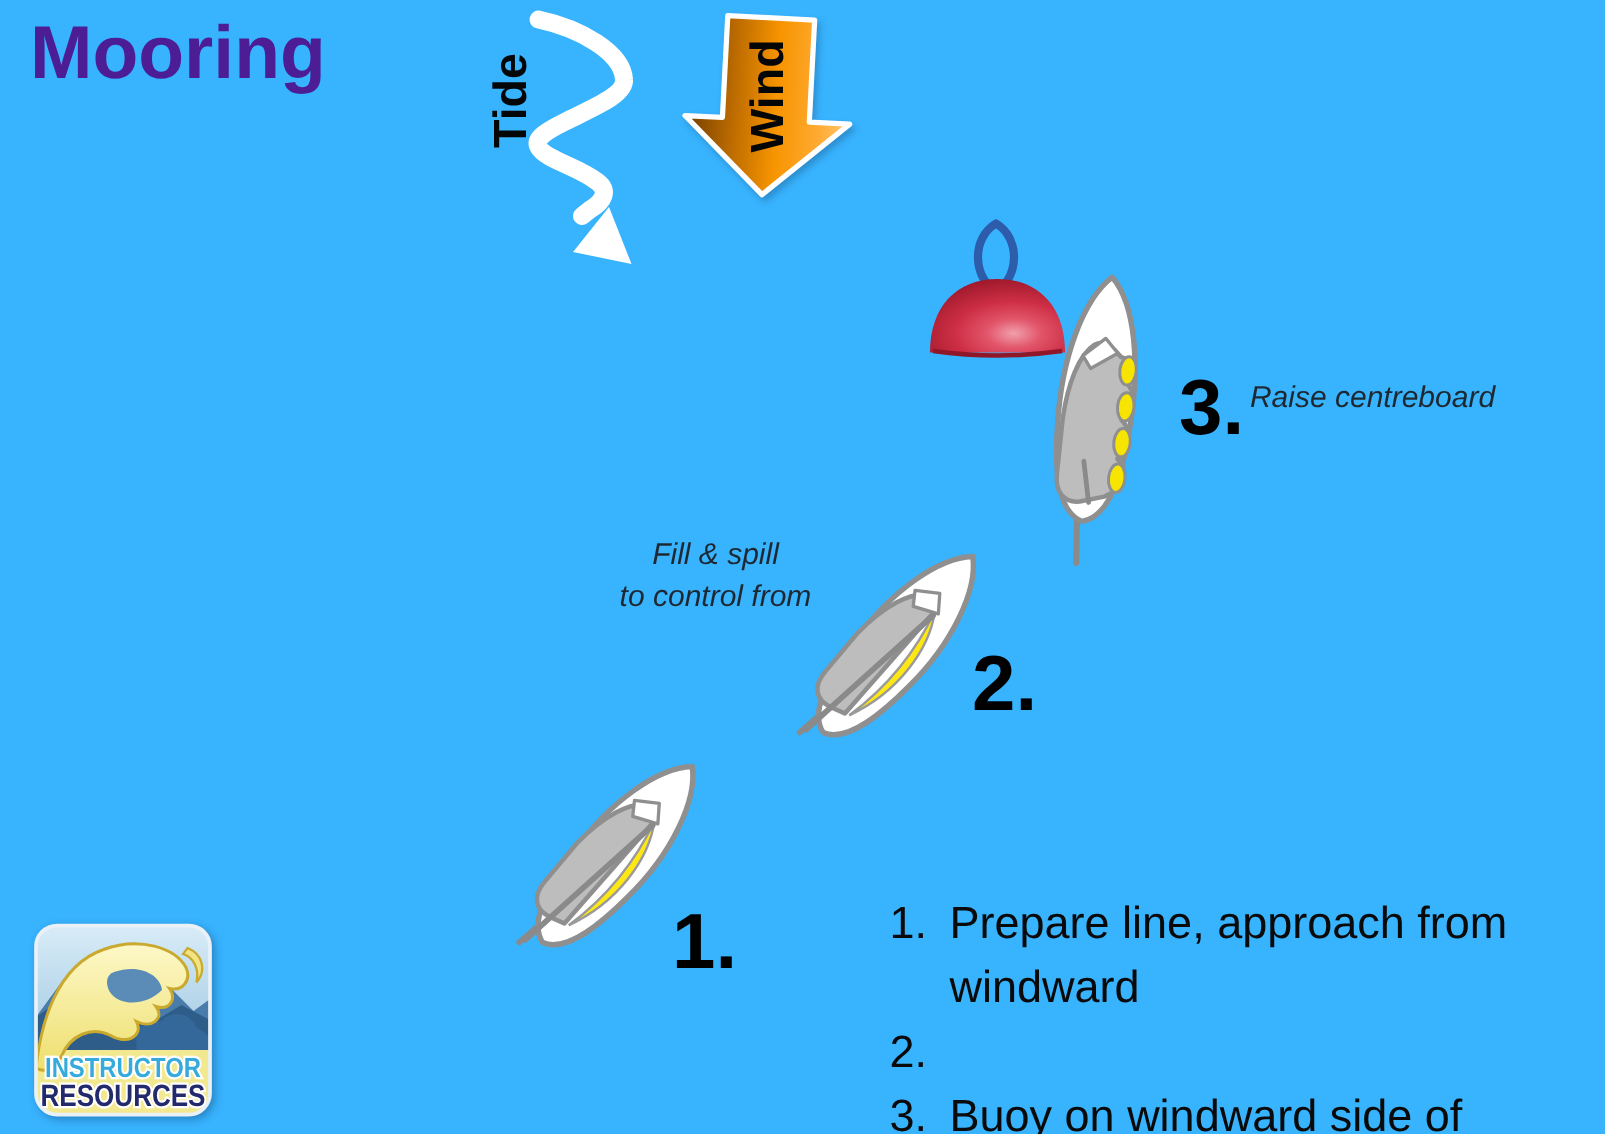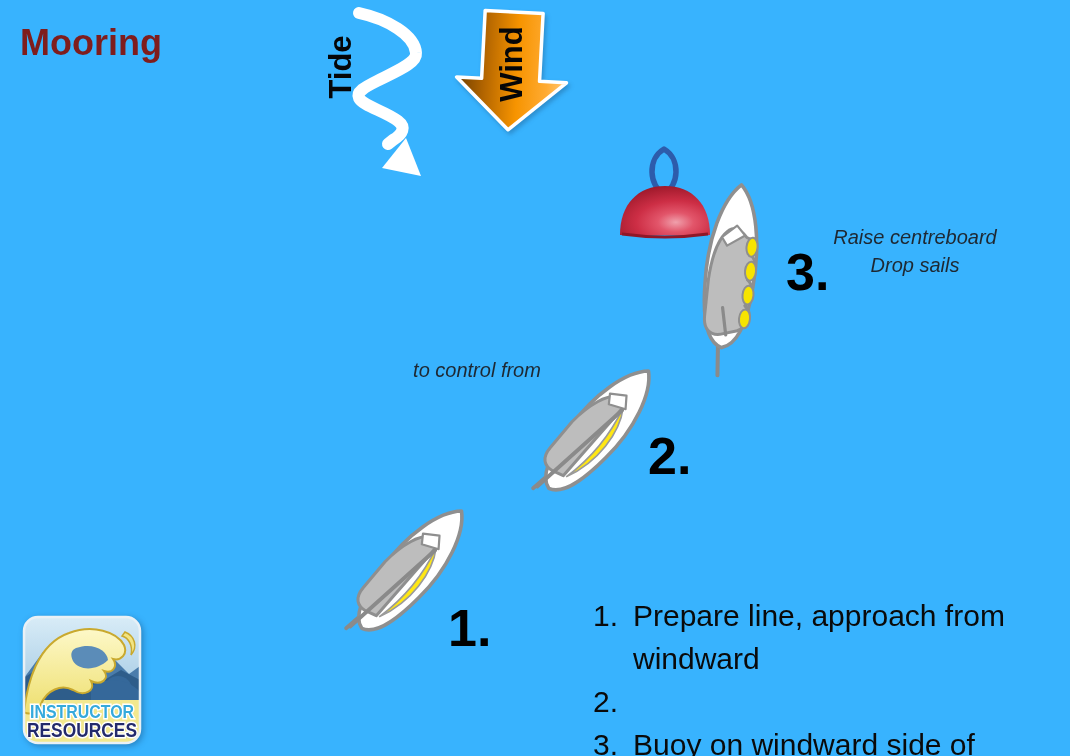--- a/index.html
+++ b/index.html
@@ -2,40 +2,40 @@
 <html><head>
 <meta charset="utf-8">
 <style>
   html,body { margin:0; padding:0; background:#222; }
   .stage {
     position:relative; width:1070px; height:756px;
     background:#38b3fe; overflow:hidden;
     font-family:"Liberation Sans", sans-serif;
   }
   .title {
-    position:absolute; left:20px; top:22px;
-    font-size:36px; font-weight:900; color:#7f1d1d; letter-spacing:0;
+    position:absolute; left:20px; top:6px;
+    font-size:50px; font-weight:900; color:#4c1d95; letter-spacing:0;
   }
   .vlabel { position:absolute; display:flex; align-items:center; justify-content:center; }
   .vlabel span {
     transform:rotate(-90deg); white-space:nowrap;
     font-size:31px; font-weight:900; color:#050608;
   }
   .tide-label { left:306px; top:22px; width:70px; height:90px; }
   .wind-label { left:481px; top:18px; width:62px; height:92px; z-index:5; }
   .abs { position:absolute; }
   .num { position:absolute; font-size:52px; font-weight:900; color:#000; line-height:1; }
   .num-1 { left:448px; top:602px; }
   .num-2 { left:648px; top:430px; }
   .num-3 { left:786px; top:246px; }
   .note {
     position:absolute; text-align:center; font-style:italic;
     font-size:20px; line-height:27.5px; color:#1e2832; font-weight:500;
   }
-  .note-mooring  { left:818px; top:224px; width:194px; }
+  .note-mooring  { left:818px; top:252px; width:194px; }
   .note-approach { left:392px; top:357px; width:170px; }
   .steps {
     position:absolute; left:593px; top:594px; width:450px;
     font-size:30px; line-height:43px; color:#0a0a0a;
   }
   .steps .row { display:flex; }
   .steps .n { flex:0 0 40px; }
   .steps .t { max-width:400px; }
   .wind-arrow-svg { filter:drop-shadow(2px 3px 2px rgba(20,60,100,.30)); }
   .logo-svg { filter:drop-shadow(2px 2px 3px rgba(10,40,80,.35)); }
@@ -126,23 +126,23 @@
       <line x1="90" y1="55" x2="74" y2="168" stroke="#8a8a8a" stroke-width="3.8" stroke-linecap="round"></line>
     </g>
   </svg>
 
   <div class="num num-1">1.</div>
   <div class="num num-2">2.</div>
   <div class="num num-3">3.</div>
 
   <div class="note note-mooring">
     <div>Raise centreboard</div>
-    <div>Drop sails</div>
   </div>
   <div class="note note-approach">
+    <div>Fill &amp; spill</div>
     <div>to control from</div>
   </div>
 
   <div class="steps">
     <div class="row">
       <span class="n">1.</span>
       <span class="t">Prepare line, approach from windward</span>
     </div>
     <div class="row">
       <span class="n">2.</span>

